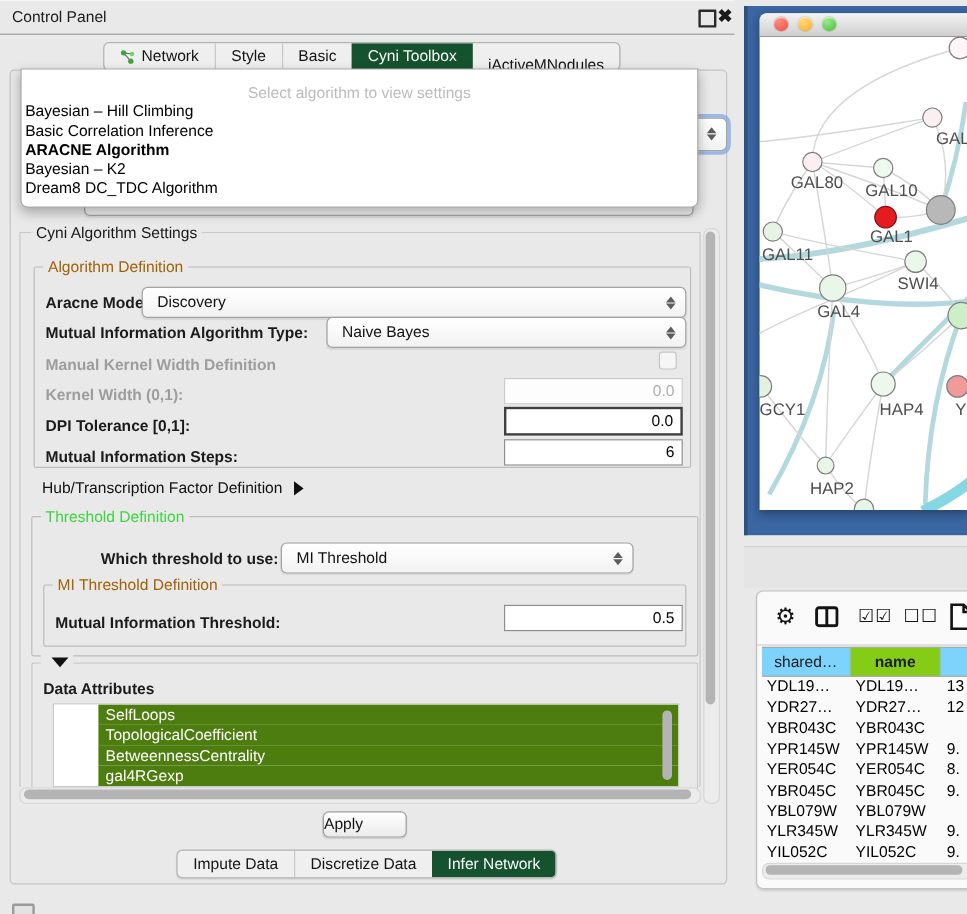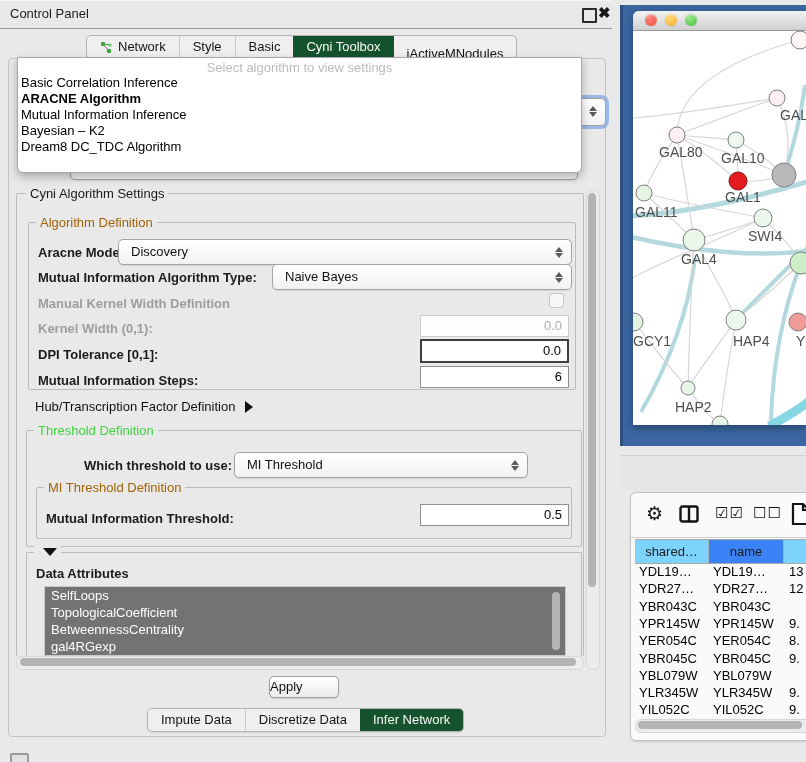--- a/index.html
+++ b/index.html
@@ -18,63 +18,63 @@
     border-left:1px solid #c8c8c8;display:flex;align-items:center;gap:5px;}
   .tab:first-child{border-left:none;}
   .tab.sel{background:#14532d;color:#fafafa;border-left:none;}
   .tab.after-sel{border-left:none;margin-top:13px;}
   #main-panel{left:8px;top:58px;width:596px;height:677px;background:#e9e9e9;
     border:1px solid #c3c3c3;border-radius:4px;}
   
   #algo-popup{left:17px;top:57px;width:563px;height:114px;background:#ffffff;
     border:1px solid #a9a9a9;border-radius:0 0 6px 6px;z-index:40;
     box-shadow:0 4px 10px rgba(0,0,0,.28);}
-  #algo-popup .ph{text-align:center;color:#bcbcbc;font-size:13px;height:15px;line-height:15px;margin-top:2px;}
+  #algo-popup .ph{text-align:center;color:#bcbcbc;font-size:13px;height:15px;line-height:15px;margin-top:12px;}
   #algo-popup .item{height:16px;line-height:16px;font-size:13px;color:#000;padding-left:3px;white-space:nowrap;}
   #algo-popup .item.bold{font-weight:bold;}
   
   .combo{background:linear-gradient(#ffffff,#f2f2f2);border:1px solid #a3a3a3;
     border-radius:5px;font-size:13px;color:#111;box-shadow:0 1px 1px rgba(0,0,0,.08);}
   .combo .val{position:absolute;left:12px;top:0;line-height:24px;white-space:nowrap;}
   .combo .stepper{position:absolute;right:7px;top:3px;width:10px;height:18px;
     display:flex;flex-direction:column;align-items:center;justify-content:center;gap:1px;color:#555;}
   .combo .stepper .u{width:0;height:0;border-left:4px solid transparent;border-right:4px solid transparent;border-bottom:5px solid #5c5c5c;}
   .combo .stepper .d{width:0;height:0;border-left:4px solid transparent;border-right:4px solid transparent;border-top:5px solid #5c5c5c;}
   .field{background:#fff;border:1px solid #8f8f8f;font-size:13px;color:#000;
     text-align:right;padding-right:6px;line-height:20px;}
   .field.disabled{border:1px solid #cccccc;color:#aeaeae;background:#fdfdfd;}
   .field.focus{border:2px solid #3f3f3f;}
   .grouplab{font-size:13px;color:#1a1a1a;background:#e9e9e9;padding:0 4px;white-space:nowrap;}
   .grouplab.blue{color:#a16207;}
   .grouplab.green{color:#3fd43f;}
   .fset{border:1px solid #bcbcbc;border-radius:2px;}
   .lbl{font-size:13px;font-weight:bold;color:#1b1b1b;white-space:nowrap;}
   .lbl.dis{color:#9d9d9d;}
-  .attr-item{height:17px;line-height:17px;background:#737373;color:#fff;font-size:13px;padding-left:6px;}
+  .attr-item{height:17px;line-height:17px;background:#4d7c0f;color:#fff;font-size:13px;padding-left:6px;margin-left:37px;}
   .sbtrack{background:#ececec;border:1px solid #d7d7d7;border-radius:6px;}
   .sbthumb{background:#b4b4b4;border-radius:5px;}
   .btn{background:linear-gradient(#ffffff,#ebebeb);border:1px solid #9f9f9f;border-radius:5px;
     font-size:13px;color:#111;text-align:left;line-height:20px;box-shadow:0 1px 1px rgba(0,0,0,.12);}
   
   #net-frame{left:620px;top:5px;width:186px;height:441px;background:#3b66a2;
     border-left:3px solid #2e5183;}
   #net-window{left:633px;top:11px;width:173px;height:414px;background:#fff;
     border-radius:6px 0 0 0;box-shadow:0 3px 8px rgba(0,0,0,.35);}
   #net-titlebar{left:0;top:0;width:173px;height:19px;border-radius:6px 0 0 0;
     background:linear-gradient(#f3f3f3,#cfcfcf);border-bottom:1px solid #9a9a9a;}
   .light{width:12px;height:12px;border-radius:50%;position:absolute;top:3px;
     box-shadow:inset 0 1px 1px rgba(255,255,255,.7),0 0 1px rgba(0,0,0,.5);}
   #tp-header{left:620px;top:455px;width:186px;height:34px;background:#e5e5e5;
     border-top:1px solid #d2d2d2;}
   #tp-box{left:630px;top:492px;width:200px;height:247px;background:#fafafa;
     border:1px solid #c2c2c2;border-radius:6px;box-shadow:0 1px 2px rgba(0,0,0,.12);}
   .th{position:absolute;top:46px;height:23px;font-size:13px;color:#202020;
     line-height:23px;text-align:center;border-right:1px solid #9fb7c2;border-top:1px solid #a9a9a9;border-bottom:1px solid #a9a9a9;}
   .th.blue{background:#7dd3fc;}
-  .th.gray{background:#3b82f6;}
+  .th.gray{background:#84cc16;font-weight:bold;}
   .tcell{position:absolute;height:17px;line-height:17px;font-size:13px;color:#000;white-space:nowrap;overflow:hidden;}
   
   .gear{font-size:19px;color:#141414;}
   .cbx{font-size:15px;color:#141414;letter-spacing:1px;}
 </style>
 </head>
 <body>
 
 <div class="abs" id="titlebar">
   <div class="abs" id="title-text">Control Panel</div>
@@ -119,23 +119,23 @@
 <div class="abs combo" style="left:70px;top:150px;width:506px;height:28px;z-index:5;">
   <span class="val" style="color:#a9a9a9;line-height:28px;">galFiltered.sif default node</span>
   <span class="stepper" style="top:5px;">
       <span class="u"></span>
       <span class="d"></span>
     </span>
 </div>
 
 <div class="abs" id="algo-popup">
   <div class="ph">Select algorithm to view settings</div>
+  <div class="item">Bayesian – Hill Climbing</div>
   <div class="item">Basic Correlation Inference</div>
   <div class="item bold">ARACNE Algorithm</div>
-  <div class="item">Mutual Information Inference</div>
   <div class="item">Bayesian – K2</div>
   <div class="item">Dream8 DC_TDC Algorithm</div>
 </div>
 
 <div class="abs fset" style="left:16px;top:193px;width:566px;height:462px;border-bottom:none;"></div>
 <div class="abs grouplab" style="left:26px;top:186px;">Cyni Algorithm Settings</div>
 
 <div class="abs fset" style="left:28px;top:222px;width:546px;height:166px;"></div>
 <div class="abs grouplab blue" style="left:36px;top:215px;">Algorithm Definition</div>
 

